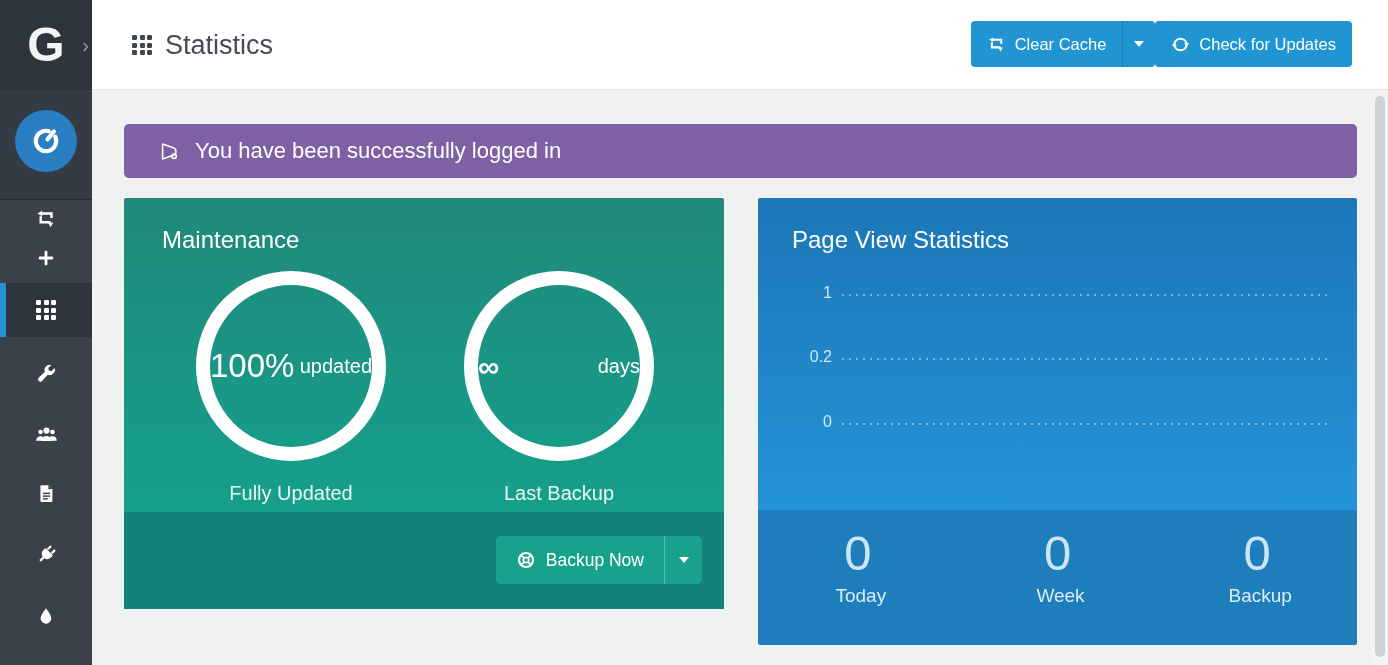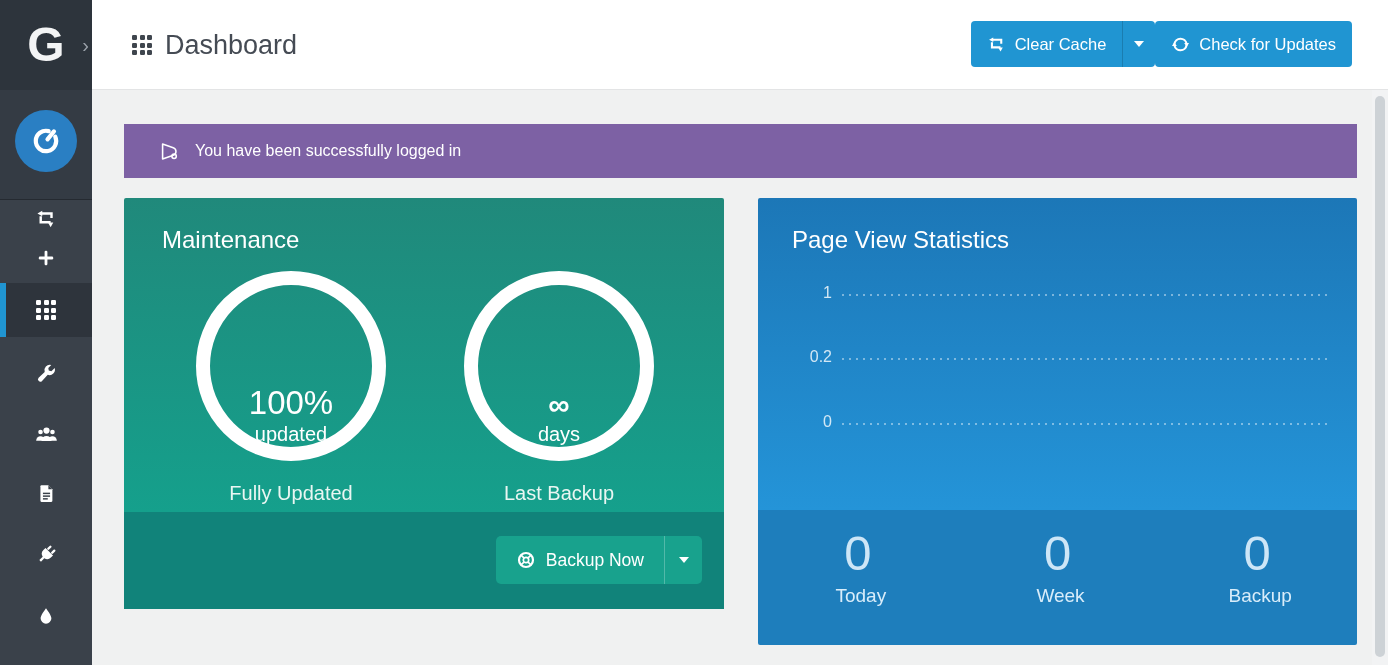--- a/index.html
+++ b/index.html
@@ -33,28 +33,28 @@
   .btn-blue { background:var(--accent-blue,#2095d2); color:#fff; border-radius:4px; height:46px; display:flex; align-items:center;
               font-size:16.5px; cursor:pointer; }
   .btn-main { display:flex; align-items:center; gap:9px; padding:0 16px; height:46px; }
   .btn-caret { width:33px; height:46px; display:flex; align-items:center; justify-content:center; border-left:1px solid rgba(0,0,0,.16); cursor:pointer; }
   .caret-down { width:0; height:0; border-left:5px solid transparent; border-right:5px solid transparent; border-top:6px solid #fff; }
 
   
   .content { position:absolute; left:92px; top:90px; width:1280px; height:575px; }
 
   .alert { position:absolute; left:32px; top:34px; width:1233px; height:54px; background:var(--alert-purple,#7d61a4);
-           border-radius:0; display:flex; align-items:center; gap:14px; padding-left:34px; color:#fff; font-size:16px; }
+           border-radius:5px; display:flex; align-items:center; gap:14px; padding-left:34px; color:#fff; font-size:22px; }
 
   
   .mpanel { position:absolute; left:32px; top:108px; width:600px; height:447px; border-radius:2px; overflow:hidden; }
   .mpanel-main { position:relative; height:314px; background:linear-gradient(180deg,var(--green-top,#20897b),var(--green-bottom,#15a08c)); }
   .panel-title { position:absolute; left:38px; top:28px; color:#fff; font-size:24px; }
   .gauge { position:absolute; top:73px; width:190px; height:190px; border:14px solid #fff; border-radius:50%;
-           display:flex; flex-direction:column; align-items:center; justify-content:flex-end; color:#fff; }
+           display:flex; flex-direction:row; align-items:center; justify-content:space-between; color:#fff; }
   .gauge.g1 { left:72px; } .gauge.g2 { left:340px; }
   .gauge-value { font-size:33px; line-height:1.1; }
   .gauge-value.inf { font-size:30px; font-weight:bold; }
   .gauge-unit { font-size:20px; line-height:1.3; }
   .gauge-caption { position:absolute; top:284px; width:190px; text-align:center; color:#e9f6f2; font-size:20px; }
   .gauge-caption.c1 { left:72px; } .gauge-caption.c2 { left:340px; }
   .mpanel-footer { position:relative; height:97px; background:var(--green-footer,#11837a); }
   .btn-backup { position:absolute; right:22px; top:24px; height:48px; background:var(--green-button,#18a28d); color:#fff;
                 border-radius:5px; display:flex; align-items:center; font-size:17.5px; cursor:pointer; }
   .btn-backup .btn-main { gap:10px; padding:0 20px; height:52px; }
@@ -191,21 +191,21 @@
       <i></i>
         <i></i>
         <i></i>
         <i></i>
         <i></i>
         <i></i>
         <i></i>
         <i></i>
         <i></i>
     </span>
-    <span class="page-title">Dashboard</span>
+    <span class="page-title">Statistics</span>
   </div>
 
   <div class="header-btns">
     <div class="btn-blue">
       <div class="btn-main">
         <span>
           <svg width="19" height="19" viewBox="0 0 20 20">
             <path d="M6.2 5 H15 V9.2" fill="none" stroke="#fff" stroke-width="2.2"></path>
             <polygon points="6.6,2.6 6.6,7.4 2.2,5" fill="#fff"></polygon>
             <path d="M14.2 13 H5.2 V7.6" fill="none" stroke="#fff" stroke-width="2.2"></path>

